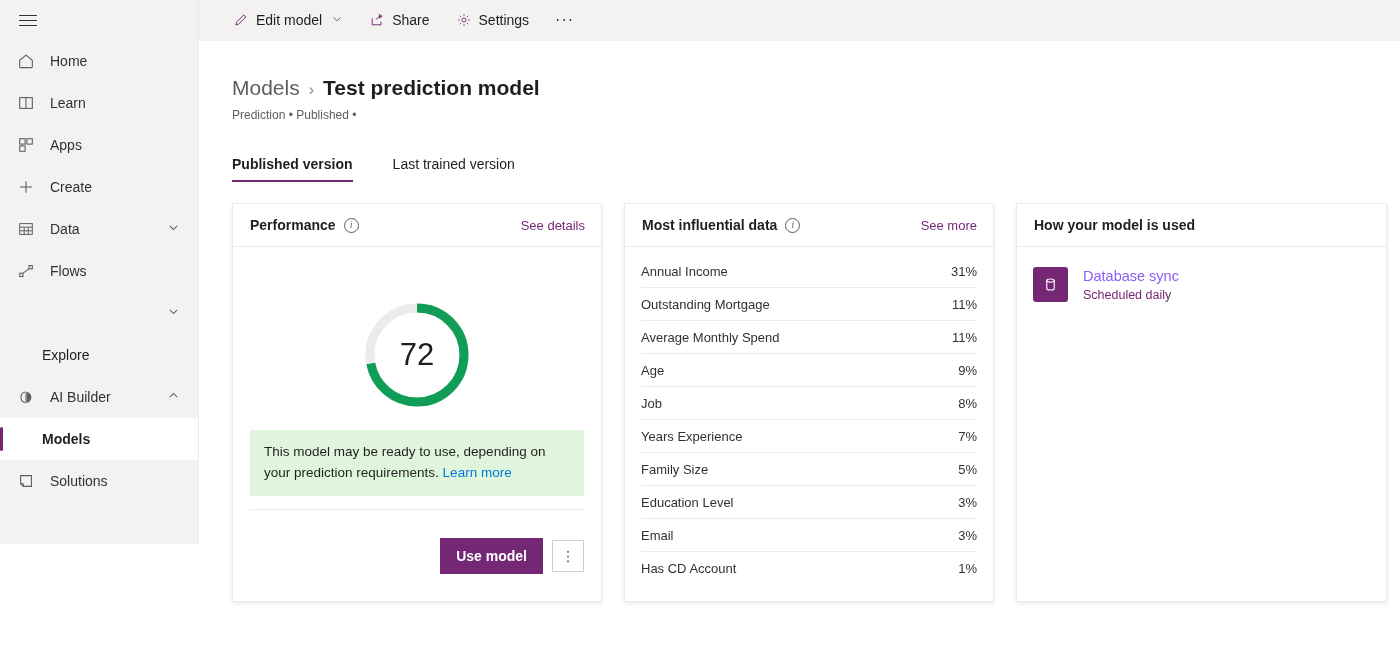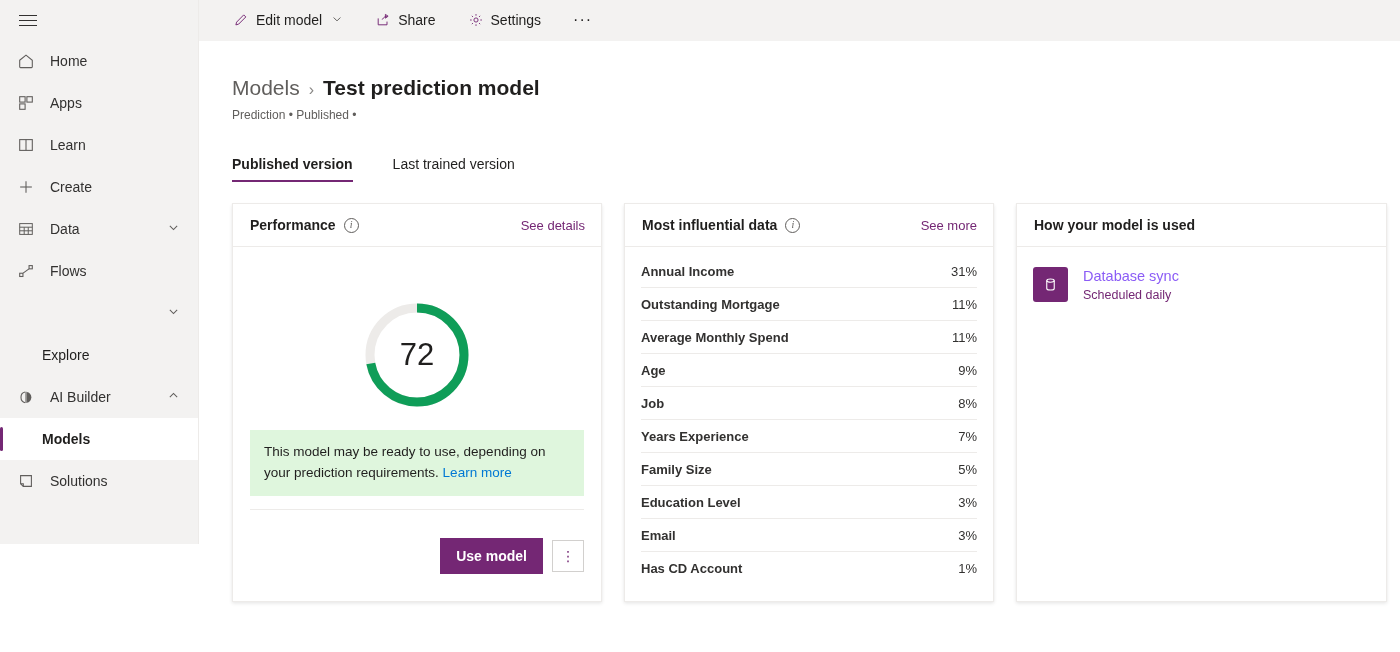--- a/index.html
+++ b/index.html
@@ -50,21 +50,21 @@
     color: #605e5c;
   }
   .nav-item.sub { padding-left: 42px; }
   .nav-item.sub .lbl { color: #201f1e; }
   .nav-item.blank { height: 42px; }
 
   
   .main { flex: 1; height: 652px; background: #ffffff; position: relative; }
   .toolbar {
     height: 41px; background: #f3f2f1;
-    display: flex; align-items: center; padding-left: 24px; gap: 12px;
+    display: flex; align-items: center; padding-left: 24px; gap: 6px;
     border-bottom: 1px solid #f3f2f1;
   }
   .tb-btn {
     display: flex; align-items: center; gap: 7px;
     height: 32px; padding: 0 10px; cursor: pointer;
     font-size: 14px; color: #201f1e; background: transparent; border: none;
     font-family: "Liberation Sans", sans-serif;
   }
   .tb-btn .ico { display: flex; align-items: center; color: #742774; }
   .tb-btn .chev { color: #605e5c; margin-left: 2px; }
@@ -153,21 +153,21 @@
   }
 
   
   .infl-list { padding-top: 8px; }
   .infl-row {
     display: flex; align-items: center; justify-content: space-between;
     height: 33px; border-bottom: 1px solid #edebe9;
     font-size: 13px; color: #323130;
   }
   .infl-row:last-child { border-bottom: none; }
-  .infl-name { color: #323130; font-weight: bold; }
+  .infl-name { color: #323130; }
   .infl-pct { color: #323130; }
 
   
   .used-body { padding-top: 20px; }
   .used-item { display: flex; align-items: flex-start; gap: 15px; cursor: pointer; }
   .db-icon {
     width: 35px; height: 35px; flex: 0 0 35px;
     background: #742774; border-radius: 3px;
     display: flex; align-items: center; justify-content: center;
   }
@@ -193,36 +193,36 @@
           <svg width="18" height="18" viewBox="0 0 20 20" fill="none" stroke="#605e5c" stroke-width="1.2">
             <path d="M3 9.2 10 3.5l7 5.7V16.5a.9.9 0 0 1-.9.9H3.9a.9.9 0 0 1-.9-.9z"></path>
           </svg>
         </span>
         <span class="lbl">Home</span>
       </div>
 
       <div class="nav-item">
         <span class="ico">
           <svg width="18" height="18" viewBox="0 0 20 20" fill="none" stroke="#605e5c" stroke-width="1.2">
+            <rect x="3" y="4" width="14" height="12"></rect>
+              <line x1="10" y1="4" x2="10" y2="16"></line>
+          </svg>
+        </span>
+        <span class="lbl">Learn</span>
+      </div>
+
+      <div class="nav-item">
+        <span class="ico">
+          <svg width="18" height="18" viewBox="0 0 20 20" fill="none" stroke="#605e5c" stroke-width="1.2">
             <rect x="3" y="3" width="6" height="6"></rect>
               <rect x="11" y="3" width="6" height="6"></rect>
               <rect x="3" y="11" width="6" height="6"></rect>
           </svg>
         </span>
         <span class="lbl">Apps</span>
-      </div>
-
-      <div class="nav-item">
-        <span class="ico">
-          <svg width="18" height="18" viewBox="0 0 20 20" fill="none" stroke="#605e5c" stroke-width="1.2">
-            <rect x="3" y="4" width="14" height="12"></rect>
-              <line x1="10" y1="4" x2="10" y2="16"></line>
-          </svg>
-        </span>
-        <span class="lbl">Learn</span>
       </div>
 
       <div class="nav-item">
         <span class="ico">
           <svg width="18" height="18" viewBox="0 0 20 20" stroke="#605e5c" stroke-width="1.2">
             <line x1="10" y1="3.5" x2="10" y2="16.5"></line>
               <line x1="3.5" y1="10" x2="16.5" y2="10"></line>
           </svg>
         </span>
         <span class="lbl">Create</span>

